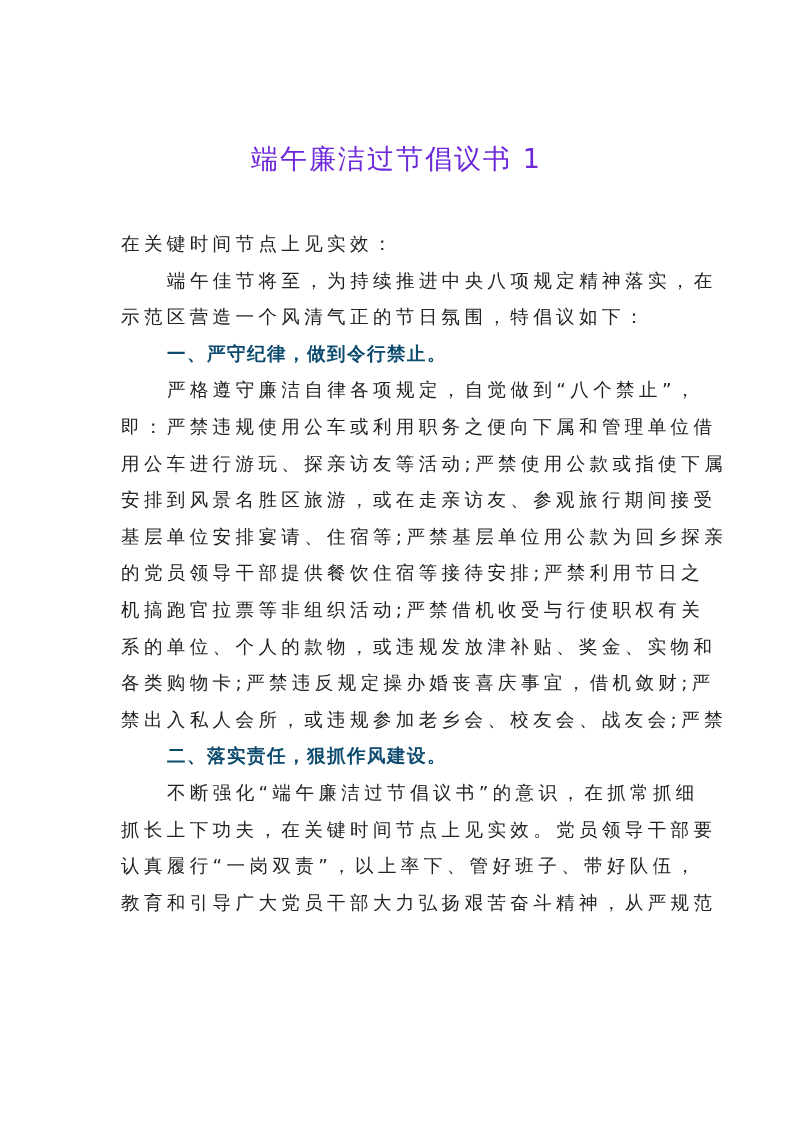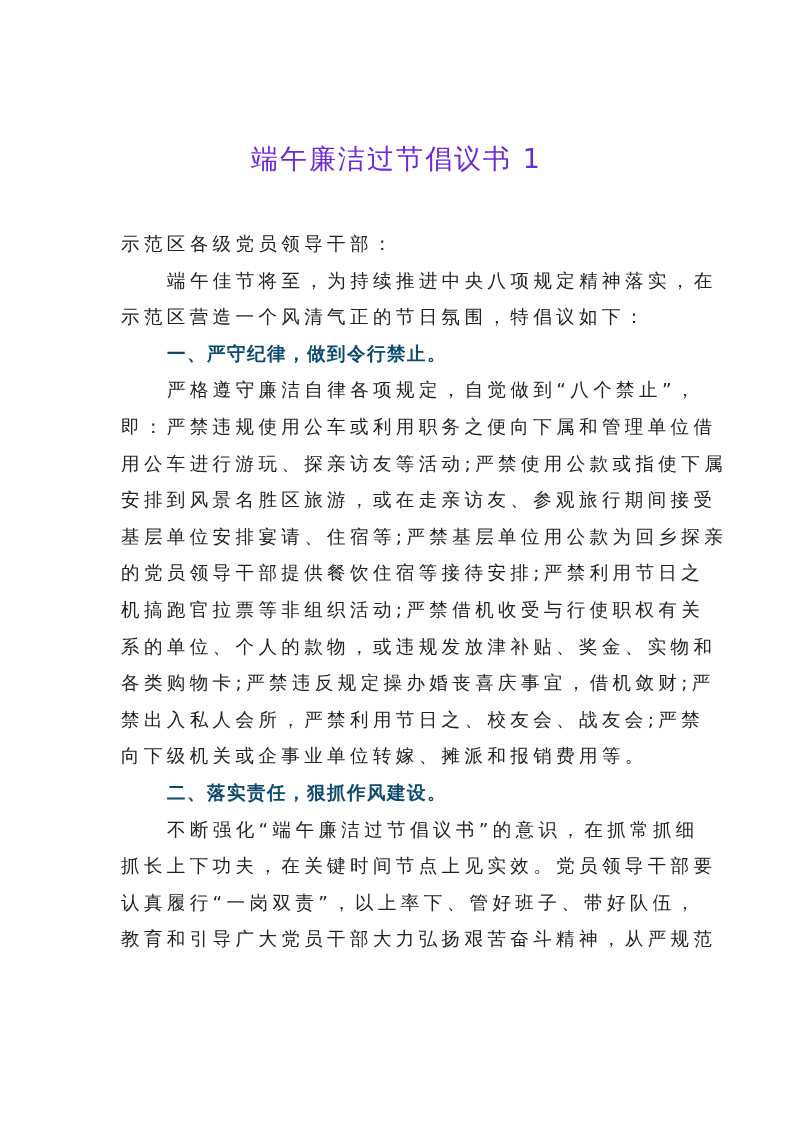--- a/index.html
+++ b/index.html
@@ -23,34 +23,33 @@
     .line { display: block; white-space: nowrap; letter-spacing: 4.4px; height: 36.6px; }
     .indent { padding-left: 46px; }
     .heading { font-weight: bold; letter-spacing: 1.5px; color: #0c4a6e; }
   </style>
 </head>
 <body>
 
 <div class="page">
   <div class="title">端午廉洁过节倡议书 1</div>
   <div class="body" id="body">
-      <span class="line">示范区各级党员领导干部：</span>
+      <span class="line">在关键时间节点上见实效：</span>
       <span class="line indent">端午佳节将至，为持续推进中央八项规定精神落实，在</span>
       <span class="line">示范区营造一个风清气正的节日氛围，特倡议如下：</span>
       <span class="line indent heading">一、严守纪律，做到令行禁止。</span>
       <span class="line indent">严格遵守廉洁自律各项规定，自觉做到“八个禁止”，</span>
       <span class="line">即：严禁违规使用公车或利用职务之便向下属和管理单位借</span>
       <span class="line">用公车进行游玩、探亲访友等活动;严禁使用公款或指使下属</span>
       <span class="line">安排到风景名胜区旅游，或在走亲访友、参观旅行期间接受</span>
       <span class="line">基层单位安排宴请、住宿等;严禁基层单位用公款为回乡探亲</span>
       <span class="line">的党员领导干部提供餐饮住宿等接待安排;严禁利用节日之</span>
       <span class="line">机搞跑官拉票等非组织活动;严禁借机收受与行使职权有关</span>
       <span class="line">系的单位、个人的款物，或违规发放津补贴、奖金、实物和</span>
       <span class="line">各类购物卡;严禁违反规定操办婚丧喜庆事宜，借机敛财;严</span>
-      <span class="line">禁出入私人会所，严禁利用节日之、校友会、战友会;严禁</span>
-      <span class="line">向下级机关或企事业单位转嫁、摊派和报销费用等。</span>
+      <span class="line">禁出入私人会所，或违规参加老乡会、校友会、战友会;严禁</span>
       <span class="line indent heading">二、落实责任，狠抓作风建设。</span>
       <span class="line indent">不断强化“端午廉洁过节倡议书”的意识，在抓常抓细</span>
       <span class="line">抓长上下功夫，在关键时间节点上见实效。党员领导干部要</span>
       <span class="line">认真履行“一岗双责”，以上率下、管好班子、带好队伍，</span>
       <span class="line">教育和引导广大党员干部大力弘扬艰苦奋斗精神，从严规范</span>
     </div>
 </div>
 
 </body></html>

